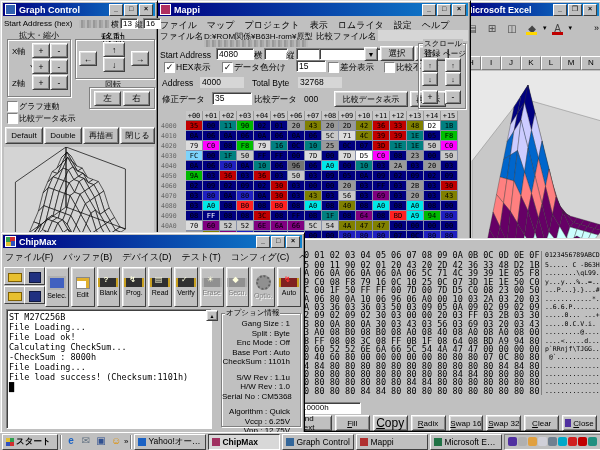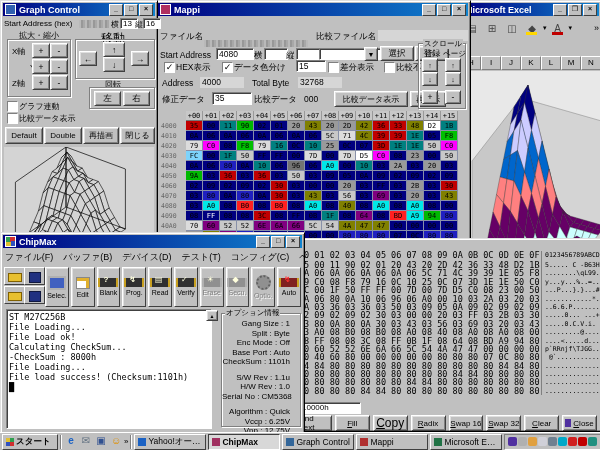--- a/index.html
+++ b/index.html
@@ -292,21 +292,31 @@
 <div class="win" id="mappi" style="left:155px;top:0;width:314px;height:295px;z-index:2;">
   <div class="titlebar">
     <span class="tb-ico" style="background:#b03060;border:1px solid #fff;"></span>
     <span>Mappi</span>
     <span class="tb-btns">
       <span class="tb-btn">_</span>
       <span class="tb-btn">□</span>
       <span class="tb-btn">×</span>
     </span>
   </div>
+  <div class="menubar" id="mappi-menu">
+      <span class="menu-item">ファイル</span>
+      <span class="menu-item">マップ</span>
+      <span class="menu-item">プロジェクト</span>
+      <span class="menu-item">表示</span>
+      <span class="menu-item">ロムライタ</span>
+      <span class="menu-item">設定</span>
+      <span class="menu-item">ヘルプ</span>
+    </div>
   <div class="lbl" style="left:4px;top:30px;">ファイル名</div>
+  <div class="lbl" style="left:48px;top:30px;font-size:8px;">D:¥ROM関係¥B63H-rom¥原型</div>
   <div class="masked" style="left:48px;top:39px;width:104px;height:7px;"></div>
   <div class="lbl" style="left:160px;top:30px;">比較ファイル名</div>
   <div class="flat" style="left:222px;top:29px;width:86px;height:11px;"></div>
 
   <div class="lbl" style="left:4px;top:49px;">Start Address</div>
   <div class="field" style="left:60px;top:47px;width:32px;height:10px;">4080</div>
   <div class="lbl" style="left:98px;top:49px;">横</div>
   <div class="field" style="left:108px;top:47px;width:18px;height:10px;"></div>
   <div class="lbl" style="left:130px;top:49px;">縦</div>
   <div class="field" style="left:140px;top:47px;width:18px;height:10px;"></div>

